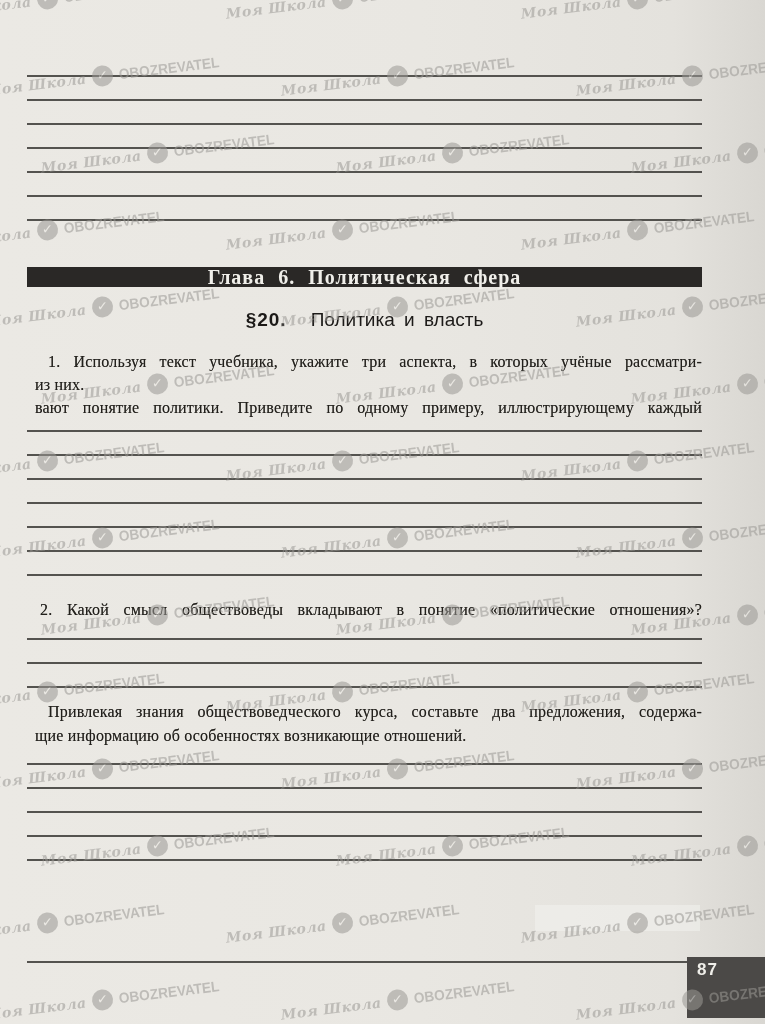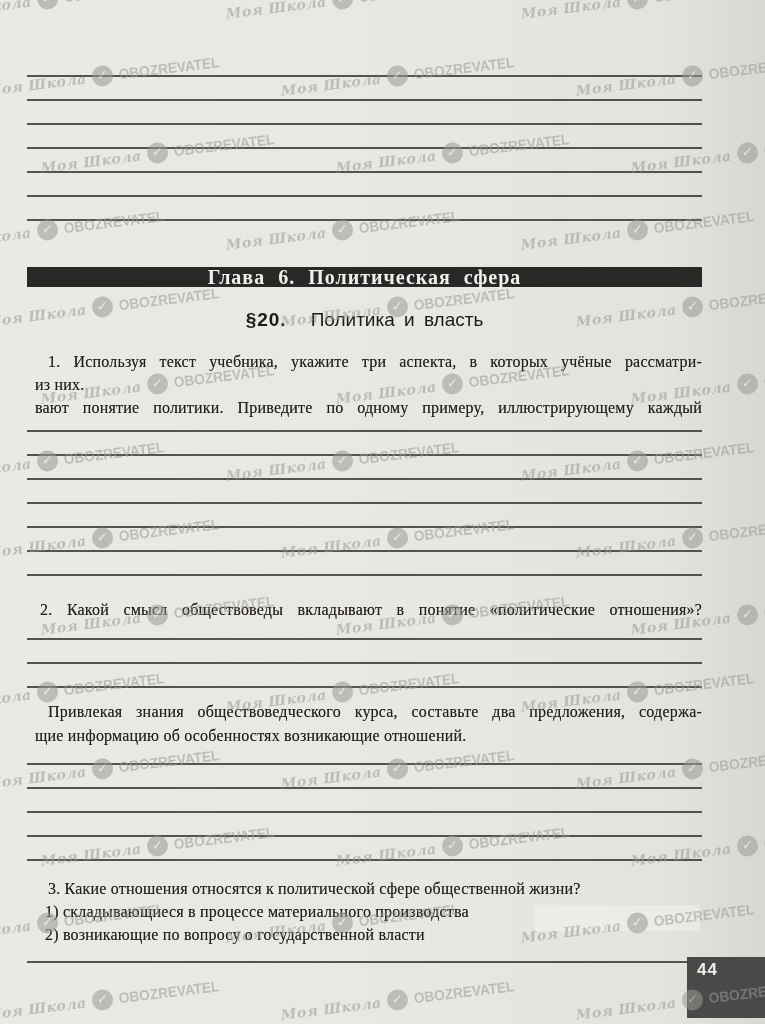--- a/index.html
+++ b/index.html
@@ -160,30 +160,25 @@
 
   <div class="tblock fill indent" style="top:598px">2. Какой смысл обществоведы вкладывают в понятие «политические отношения»?</div>
 
   <div class="tblock task" style="top:700px">
     <div class="tline fill indent">Привлекая знания обществоведческого курса, составьте два предложения, содержа-</div>
     <div class="tline">щие информацию об особенностях возникающие отношений.</div>
   </div>
 
   <div class="faint-box"></div>
 
-  <div class="tblock" style="top:877px">
-    <div class="tline indent">3. Какие отношения относятся к политической сфере общественной жизни?</div>
-    <div class="tline opt">1) складывающиеся в процессе материального производства</div>
-    <div class="tline opt">2) возникающие по вопросу о государственной власти</div>
-  </div>
 
   <div class="footer-line"></div>
 
   <div class="page-box">
-    <span>44</span>
+    <span>87</span>
   </div>
 
   <div id="wm-layer">
       <div class="wm" style="left: -70px; top: -12px;">
         <span class="wm-school">Моя Школа</span>
         <span class="wm-circle">
           <i>✓</i>
         </span>
         <span class="wm-brand">OBOZREVATEL</span>
       </div>

